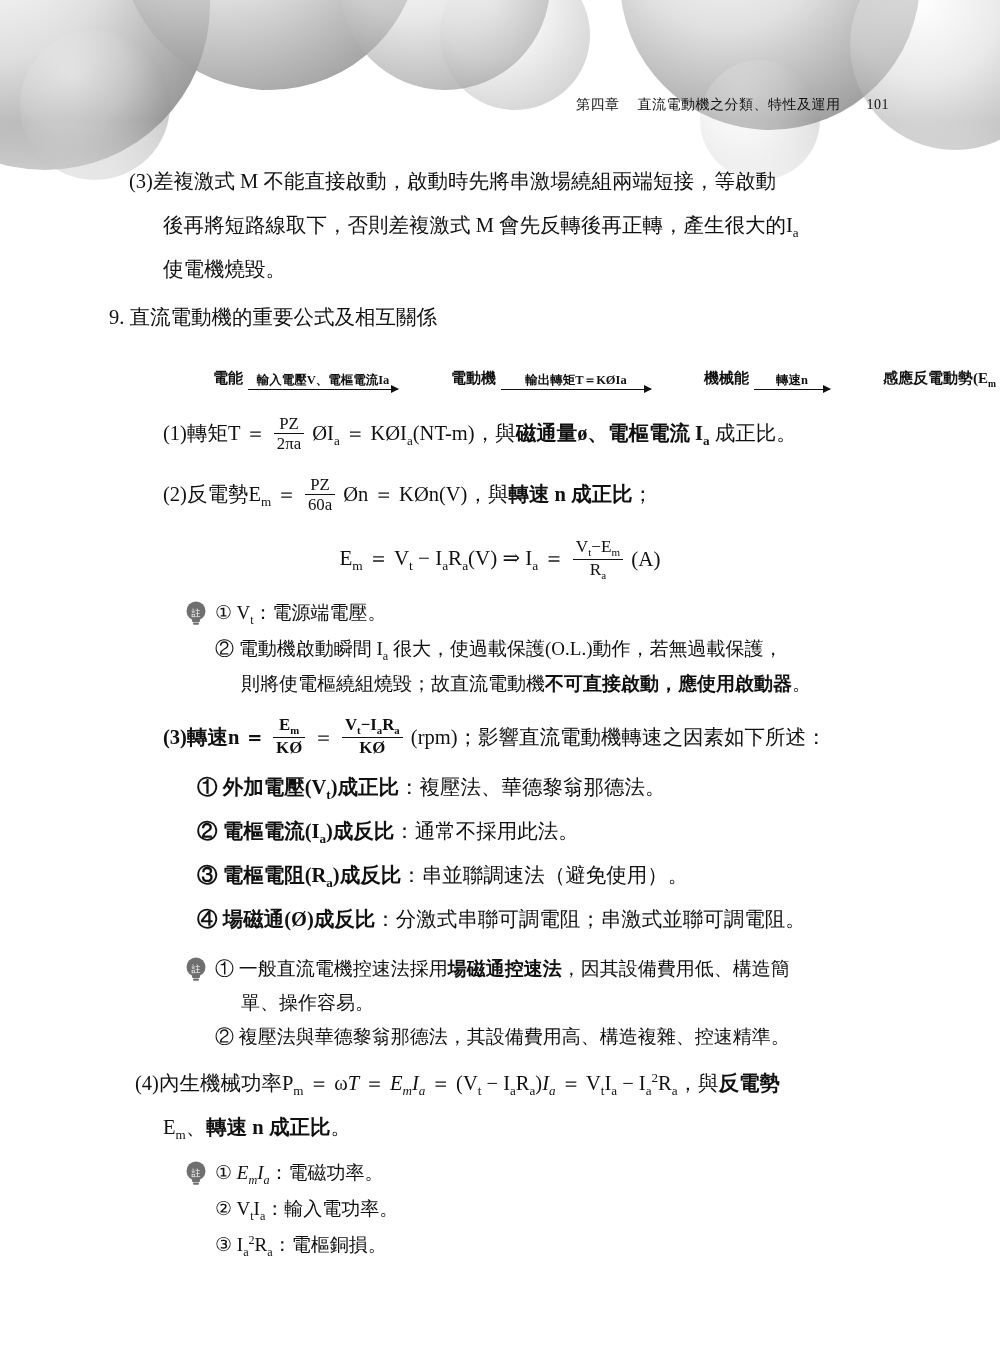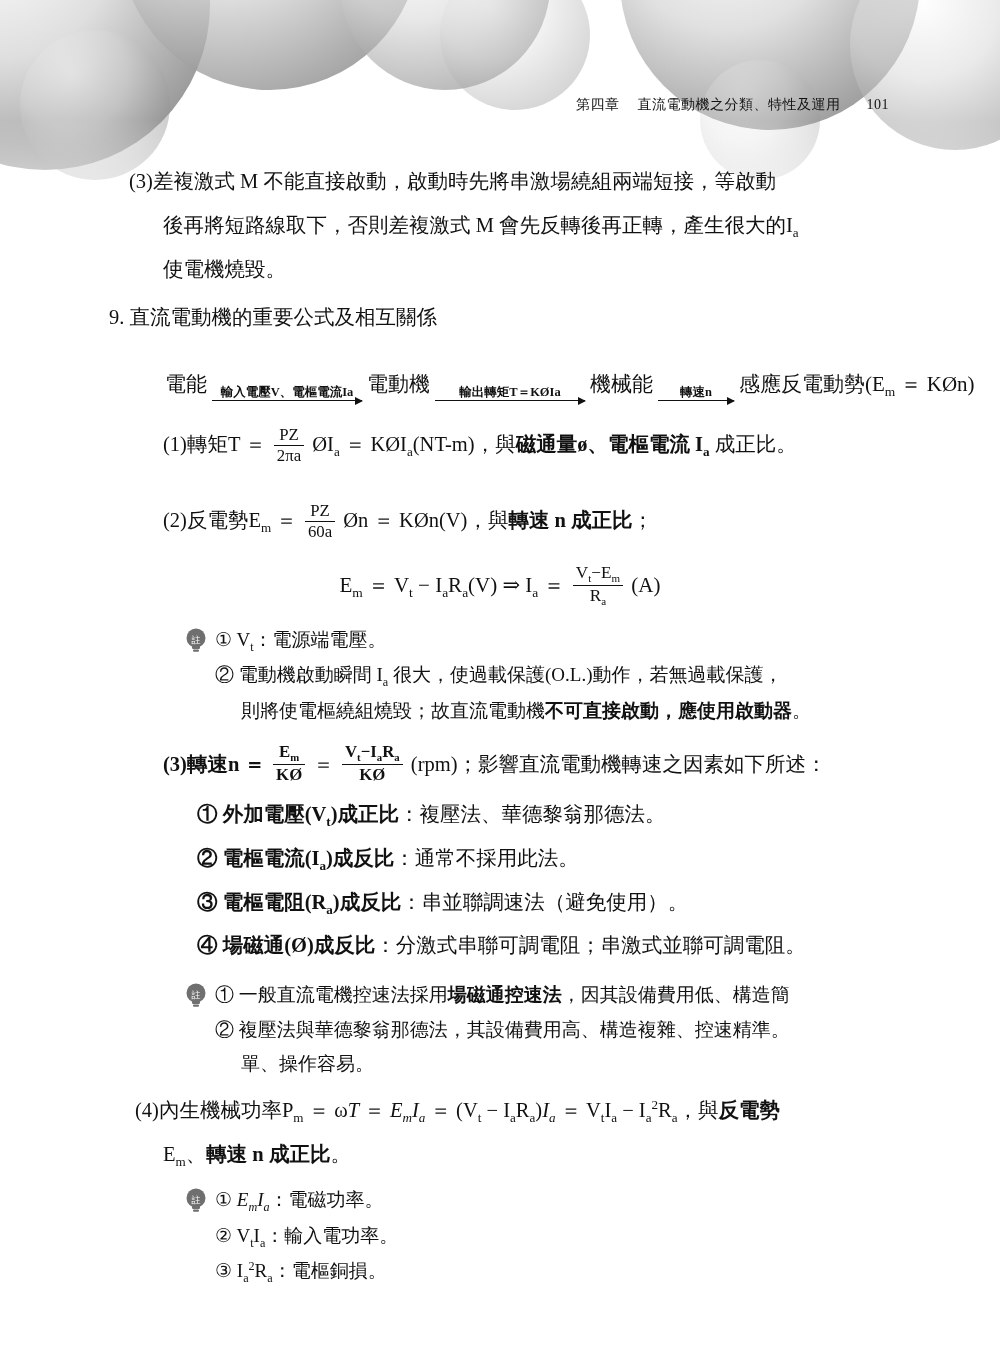--- a/index.html
+++ b/index.html
@@ -74,21 +74,21 @@
   
   .flow {
     margin: 26px 0 12px 0;
     padding-left: 90px;
     font-size: 20px;
     display: flex;
     align-items: flex-end;
     flex-wrap: nowrap;
     white-space: nowrap;
   }
-  .flow .term { font-weight: normal; font-size: 21px; padding-bottom: 2px;}
+  .flow .term { font-weight: bold; font-size: 15px; padding-bottom: 2px; margin-left: 48px;}
   .arrow {
     display: inline-block;
     position: relative;
     margin: 0 5px 6px 5px;
     text-align: center;
   }
   .arrow .lab {
     display: block;
     font-size: 12.5px;
     font-weight: bold;
@@ -201,21 +201,21 @@
 
     <div class="para" style="padding-left:88px; margin-top:18px;">
       <span>(1)轉矩T ＝</span>
       <span class="frac">
         <span class="num">PZ</span>
         <span class="den">2πa</span>
       </span>
       <span>ØI<sub>a</sub> ＝ KØI<sub>a</sub>(NT-m)</span><span>，與</span><span class="bold">磁通量ø、電樞電流 I<sub>a</sub></span><span> 成正比。</span>
     </div>
 
-    <div class="para" style="padding-left:88px; margin-top:36px;">
+    <div class="para" style="padding-left:88px; margin-top:21px;">
       <span>(2)反電勢E<sub>m</sub> ＝</span>
       <span class="frac">
         <span class="num">PZ</span>
         <span class="den">60a</span>
       </span>
       <span>Øn ＝ KØn(V)</span><span>，與</span><span class="bold">轉速 n 成正比</span><span>；</span>
     </div>
 
     <div class="center-eq">
       <span>E<sub>m</sub> ＝ V<sub>t</sub> − I<sub>a</sub>R<sub>a</sub>(V) ⇒ I<sub>a</sub> ＝</span>
@@ -266,22 +266,22 @@
     </div>
 
     <div class="note" style="margin-top:12px;">
       <svg class="bulb" viewBox="0 0 26 26">
         <circle cx="13" cy="11" r="9.5" fill="#6f6f6f"></circle>
         <rect x="9" y="19" width="8" height="3" rx="1.2" fill="#6f6f6f"></rect>
         <rect x="10" y="22.6" width="6" height="2.2" rx="1" fill="#6f6f6f"></rect>
         <text x="13" y="15.5" font-size="9" text-anchor="middle" fill="#ffffff" font-family="Liberation Serif, serif">註</text>
       </svg>
       <div class="line"><span>① 一般直流電機控速法採用</span><span class="bold">場磁通控速法</span><span>，因其設備費用低、構造簡</span></div>
+      <div class="line cont">單、操作容易。</div>
       <div class="line">② 複壓法與華德黎翁那德法，其設備費用高、構造複雜、控速精準。</div>
-      <div class="line cont">單、操作容易。</div>
     </div>
 
     <div class="para" style="padding-left:88px; text-indent:-28px; margin-top:10px;">
       <span>(4)內生機械功率P<sub>m</sub> ＝ ω<span class="ital">T</span> ＝ <span class="ital">E<sub>m</sub>I<sub>a</sub></span> ＝ (V<sub>t</sub> − I<sub>a</sub>R<sub>a</sub>)<span class="ital">I<sub>a</sub></span> ＝ V<sub>t</sub>I<sub>a</sub> − I<sub>a</sub><sup>2</sup>R<sub>a</sub>，與</span><span class="bold">反電勢</span>
     </div>
     <div class="para" style="padding-left:88px;">
       <span>E<sub>m</sub>、</span><span class="bold">轉速 n 成正比</span><span>。</span>
     </div>
 
     <div class="note" style="margin-top:8px;">

